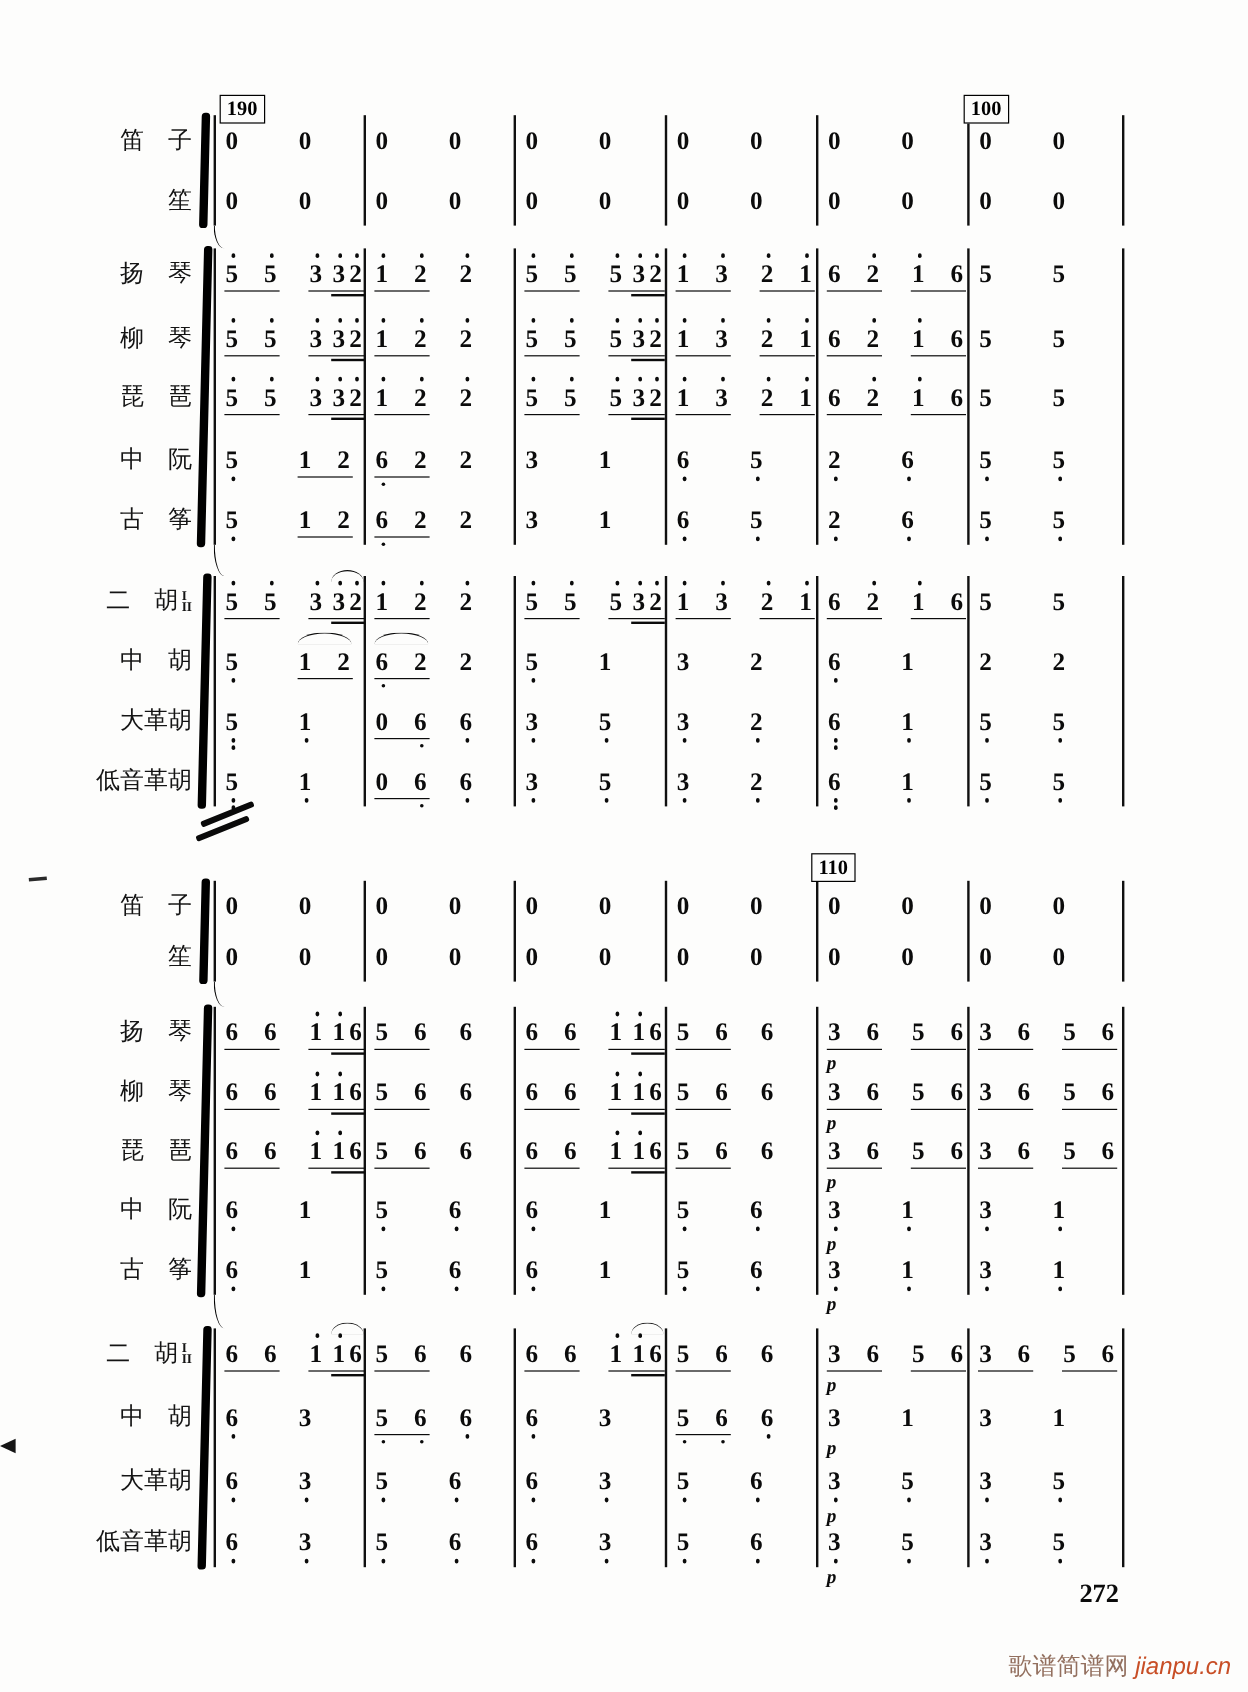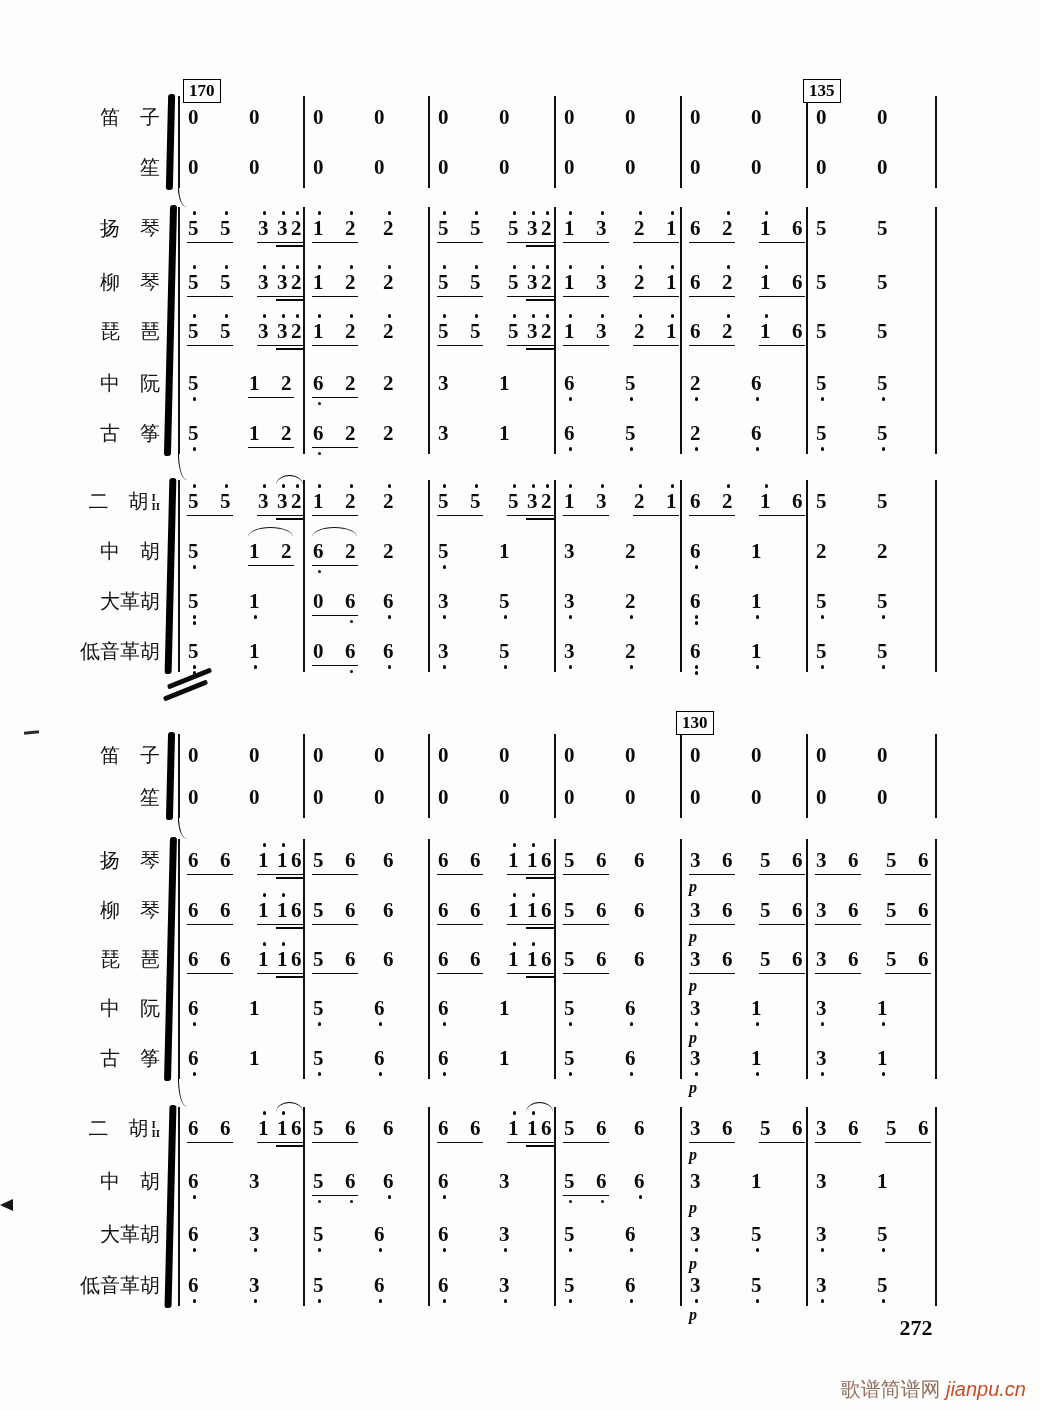--- a/index.html
+++ b/index.html
@@ -1044,23 +1044,23 @@
         </div>
         <div class="cell" style="left: 806px; top: 1274px; width: 129px; height: 24px;">
           <div class="note" style="left: 10px;">3</div>
           <div class="dot" style="left: 14.6px; top: 25px;"></div>
           <div class="note" style="left: 71px;">5</div>
           <div class="dot" style="left: 75.6px; top: 25px;"></div>
         </div>
         <div class="connector" style="left: 178px; top: 818px; height: 21px;"></div>
         <div class="connector" style="left: 178px; top: 1079px; height: 28px;"></div>
       </div>
-      <div class="rehearsal" style="left: 183px; top: 79px;">170</div>
-      <div class="rehearsal" style="left: 803px; top: 79px;">135</div>
-      <div class="rehearsal" style="left: 676px; top: 711px;">130</div>
+      <div class="rehearsal" style="left: 183px; top: 79px;">190</div>
+      <div class="rehearsal" style="left: 803px; top: 79px;">100</div>
+      <div class="rehearsal" style="left: 676px; top: 711px;">110</div>
       <div style="position: absolute; left: 160px; top: 664px; width: 60px; height: 48px;">
         <div class="slash" style="left: 6px; top: 12px;"></div>
         <div class="slash" style="left: 2px; top: 24px;"></div>
       </div>
     </div>
 
   <div class="dash" style="left:24px;top:731px;"></div>
   <div class="arrowL" style="left:0px;top:1199px;"></div>
 
   <div class="pagenum">272</div>

